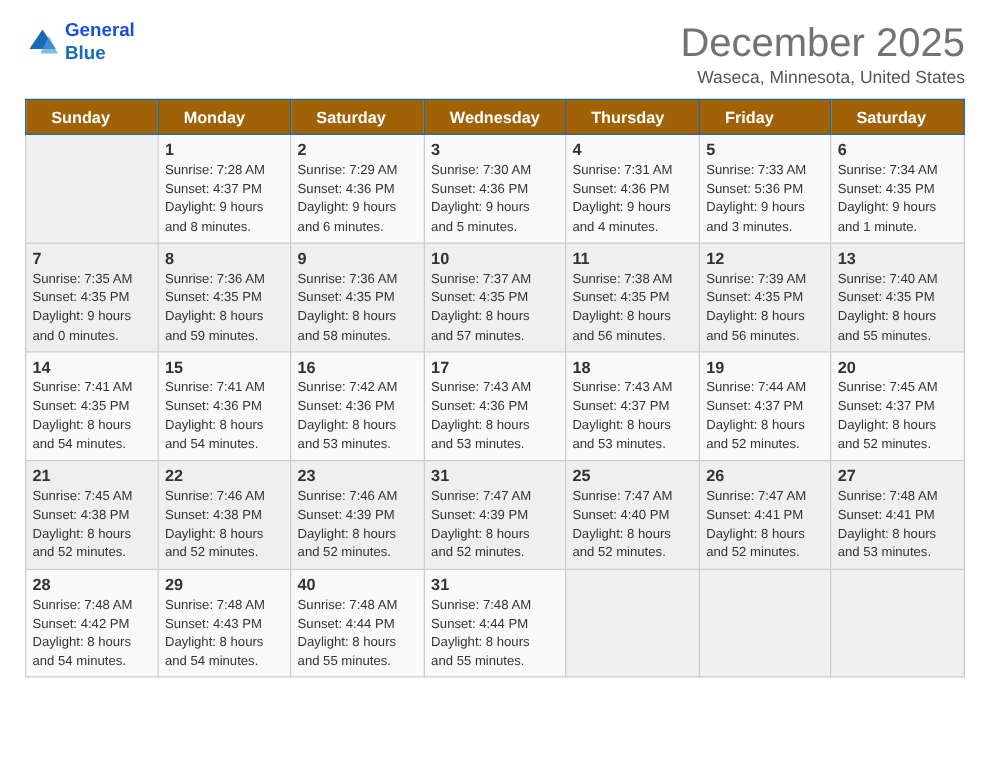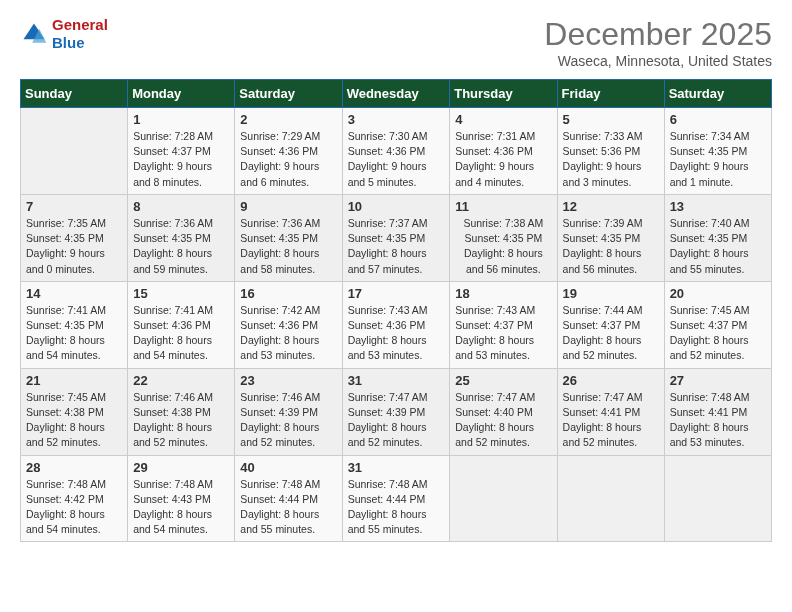--- a/index.html
+++ b/index.html
@@ -19,21 +19,21 @@
     .logo {
       display: flex;
       align-items: center;
       gap: 4px;
     }
     .logo-text {
       font-size: 15px;
       font-weight: bold;
       line-height: 1.2;
     }
-    .logo-general { color: #b91c1c; }
+    .logo-general { color: #1d4ed8; }
     .logo-blue { color: #1a6bb5; }
     .logo-icon {
       width: 28px;
       height: 28px;
     }
     .title-block { text-align: right; }
     .month-title {
       font-size: 32px;
       font-weight: normal;
       color: #737373;
@@ -41,23 +41,23 @@
     .location {
       font-size: 14px;
       color: #555;
     }
     .calendar {
       width: 100%;
       border-collapse: collapse;
       border: 1px solid #ccc;
     }
     .calendar th {
-      background: #14532d;
+      background: #a16207;
       color: #fff;
-      padding: 6px 4px;
+      padding: 6px 20px;
       font-size: 13px;
       font-weight: bold;
       text-align: left;
       border: 1px solid #1e6aad;
     }
     .calendar td {
       vertical-align: top;
       border: 1px solid #ccc;
       padding: 4px 5px;
       width: 108px;
@@ -188,21 +188,21 @@
         </td>
         <td>
           <span class="day-number">10</span>
           <div class="day-info" style="white-space: pre-line;">Sunrise: 7:37 AM
 Sunset: 4:35 PM
 Daylight: 8 hours
 and 57 minutes.</div>
         </td>
         <td>
           <span class="day-number">11</span>
-          <div class="day-info" style="white-space: pre-line; text-align: center;">Sunrise: 7:38 AM
+          <div class="day-info" style="white-space: pre-line;">Sunrise: 7:38 AM
 Sunset: 4:35 PM
 Daylight: 8 hours
 and 56 minutes.</div>
         </td>
         <td>
           <span class="day-number">12</span>
           <div class="day-info" style="white-space: pre-line;">Sunrise: 7:39 AM
 Sunset: 4:35 PM
 Daylight: 8 hours
 and 56 minutes.</div>

